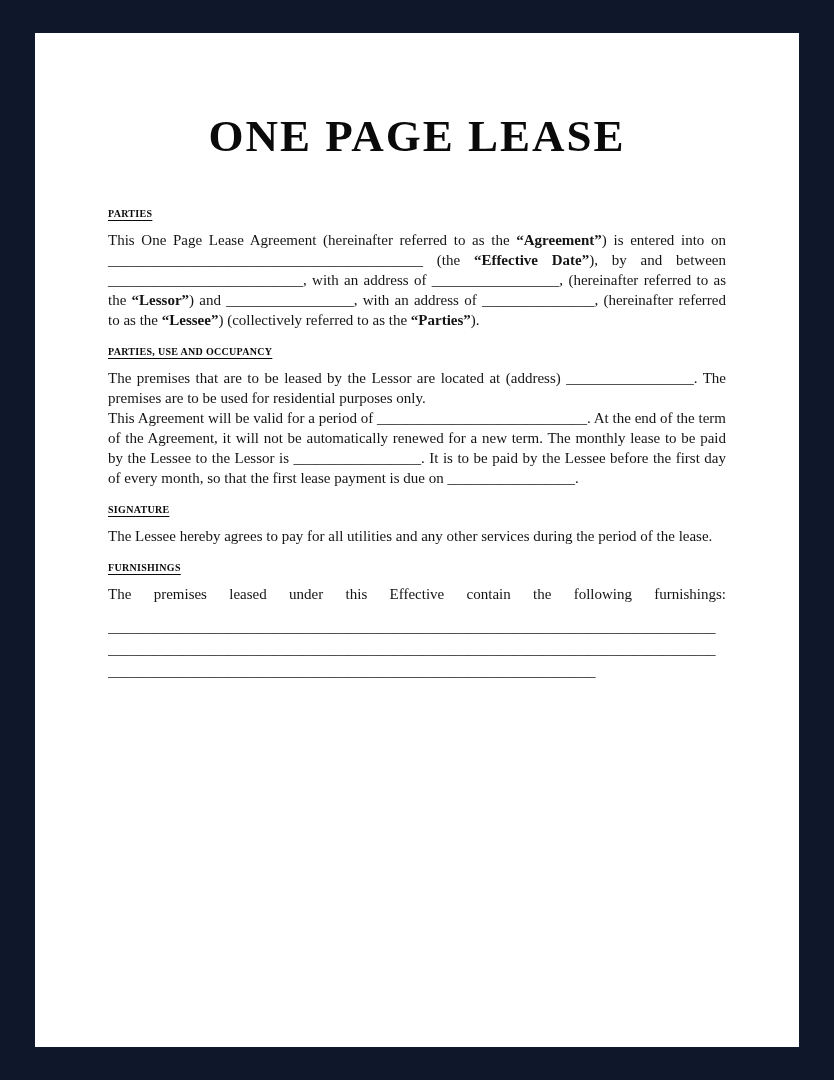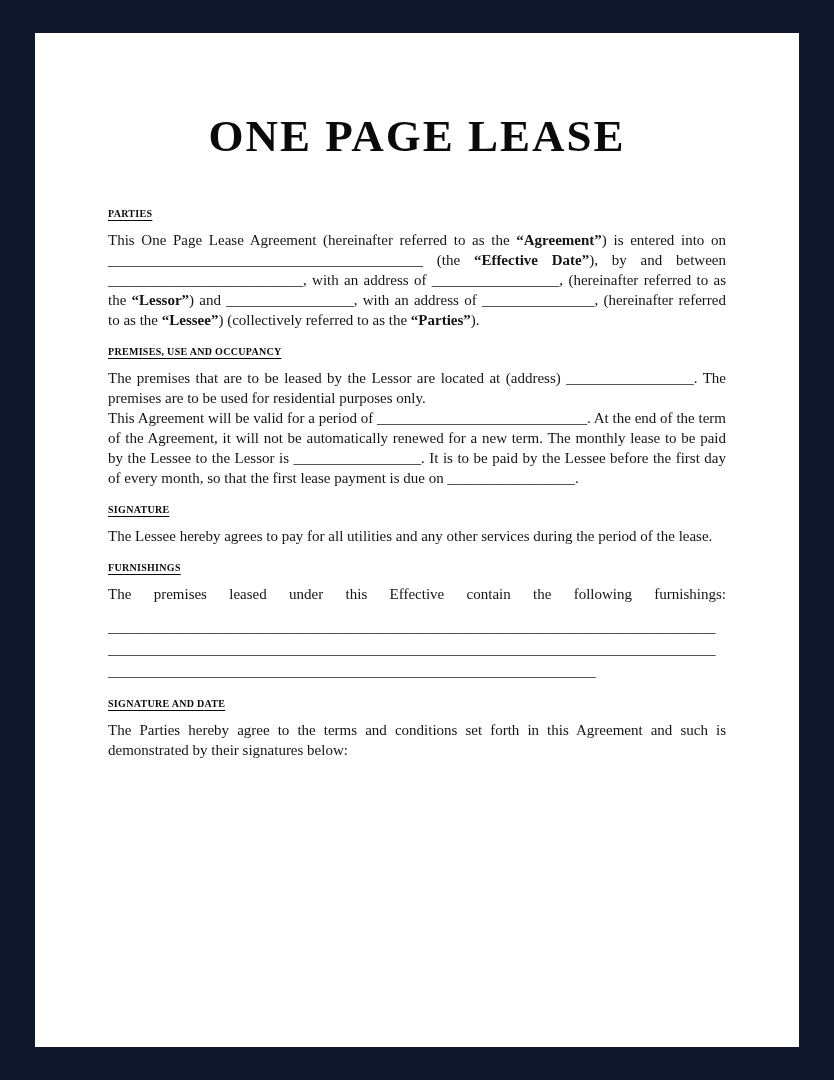--- a/index.html
+++ b/index.html
@@ -66,21 +66,21 @@
     <h1 class="doc-title">
         <span class="line">ONE PAGE LEASE</span>
       </h1>
 
     <section>
       <h2 class="sec-heading">PARTIES</h2>
       <p class="body-text"><span>This One Page Lease Agreement (hereinafter referred to as the </span><span class="b">“Agreement”</span><span>) is entered into on </span><span class="blank">__________________________________________</span><span> (the </span><span class="b">“Effective Date”</span><span>), by and between </span><span class="blank">__________________________</span><span>, with an address of </span><span class="blank">_________________</span><span>, (hereinafter referred to as the </span><span class="b">“Lessor”</span><span>) and </span><span class="blank">_________________</span><span>, with an address of </span><span class="blank">_______________</span><span>, (hereinafter referred to as the </span><span class="b">“Lessee”</span><span>) (collectively referred to as the </span><span class="b">“Parties”</span><span>).</span></p>
     </section>
 
     <section>
-      <h2 class="sec-heading">PREMISES, USE AND OCCUPANCY</h2>
+      <h2 class="sec-heading">PARTIES, USE AND OCCUPANCY</h2>
       <p class="body-text"><span>The premises that are to be leased by the Lessor are located at (address) </span><span class="blank">_________________</span><span>. The premises are to be used for residential purposes only.</span></p>
     </section>
 
     <section>
       <p class="body-text"><span>This Agreement will be valid for a period of </span><span class="blank">____________________________</span><span>. At the end of the term of the Agreement, it will not be automatically renewed for a new term. The monthly lease to be paid by the Lessee to the Lessor is </span><span class="blank">_________________</span><span>. It is to be paid by the Lessee before the first day of every month, so that the first lease payment is due on </span><span class="blank">_________________</span><span>.</span></p>
     </section>
 
     <section>
       <h2 class="sec-heading">SIGNATURE</h2>
       <p class="body-text"><span>The Lessee hereby agrees to pay for all utilities and any other services during the period of the lease.</span></p>
@@ -89,19 +89,15 @@
     <section>
       <h2 class="sec-heading">FURNISHINGS</h2>
       <p class="body-text stretch-last"><span>The premises leased under this Effective contain the following furnishings:</span></p>
       <div class="fill-lines">
         <div class="fill-line">_________________________________________________________________________________</div>
         <div class="fill-line">_________________________________________________________________________________</div>
         <div class="fill-line">_________________________________________________________________</div>
       </div>
     </section>
 
-    <section>
-      <h2 class="sec-heading">SIGNATURE AND DATE</h2>
-      <p class="body-text"><span>The Parties hereby agree to the terms and conditions set forth in this Agreement and such is demonstrated by their signatures below:</span></p>
-    </section>
 
   </div>
 </div>
 
 </body></html>

